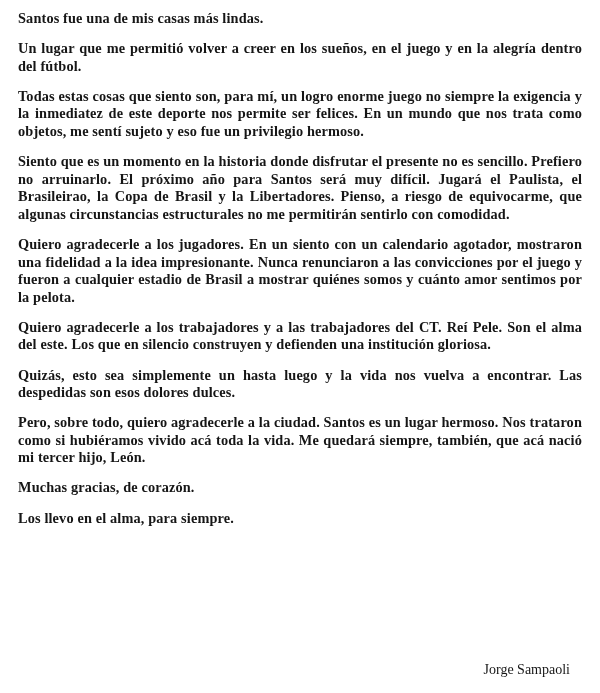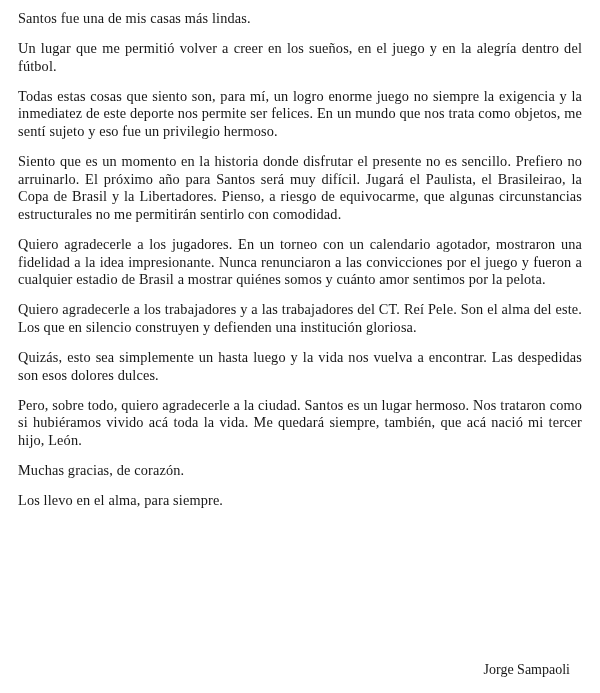--- a/index.html
+++ b/index.html
@@ -32,20 +32,21 @@
   }
 
   .paragraph {
     margin: 0 0 12.5px 0;
     font-size: 14.3px;
     line-height: 17.6px;
     text-align: justify;
     text-justify: inter-word;
     color: #161616;
     letter-spacing: 0.01em;
+    font-weight: bold;
     -webkit-font-smoothing: antialiased;
   }
 
   .paragraph:last-child {
     margin-bottom: 0;
   }
 
   .signature-block {
     margin-top: auto;
     text-align: right;
@@ -63,21 +64,21 @@
 </head>
 <body>
 
 <div class="letter-page">
 
   <div class="letter-body">
     <p class="paragraph">Santos fue una de mis casas más lindas.</p>
     <p class="paragraph">Un lugar que me permitió volver a creer en los sueños, en el juego y en la alegría dentro del fútbol.</p>
     <p class="paragraph">Todas estas cosas que siento son, para mí, un logro enorme juego no siempre la exigencia y la inmediatez de este deporte nos permite ser felices. En un mundo que nos trata como objetos, me sentí sujeto y eso fue un privilegio hermoso.</p>
     <p class="paragraph">Siento que es un momento en la historia donde disfrutar el presente no es sencillo. Prefiero no arruinarlo. El próximo año para Santos será muy difícil. Jugará el Paulista, el Brasileirao, la Copa de Brasil y la Libertadores. Pienso, a riesgo de equivocarme, que algunas circunstancias estructurales no me permitirán sentirlo con comodidad.</p>
-    <p class="paragraph">Quiero agradecerle a los jugadores. En un torneo con un calendario agotador, mostraron una fidelidad a la idea impresionante. Nunca renunciaron a las convicciones por el juego y fueron a cualquier estadio de Brasil a mostrar quiénes somos y cuánto amor sentimos por la pelota.</p>
+    <p class="paragraph">Quiero agradecerle a los jugadores. En un siento con un calendario agotador, mostraron una fidelidad a la idea impresionante. Nunca renunciaron a las convicciones por el juego y fueron a cualquier estadio de Brasil a mostrar quiénes somos y cuánto amor sentimos por la pelota.</p>
     <p class="paragraph">Quiero agradecerle a los trabajadores y a las trabajadores del CT. Reí Pele. Son el alma del este. Los que en silencio construyen y defienden una institución gloriosa.</p>
     <p class="paragraph">Quizás, esto sea simplemente un hasta luego y la vida nos vuelva a encontrar. Las despedidas son esos dolores dulces.</p>
     <p class="paragraph">Pero, sobre todo, quiero agradecerle a la ciudad. Santos es un lugar hermoso. Nos trataron como si hubiéramos vivido acá toda la vida. Me quedará siempre, también, que acá nació mi tercer hijo, León.</p>
     <p class="paragraph">Muchas gracias, de corazón.</p>
     <p class="paragraph">Los llevo en el alma, para siempre.</p>
   </div>
 
   <div class="signature-block">
     <span class="signature">Jorge Sampaoli</span>
   </div>

